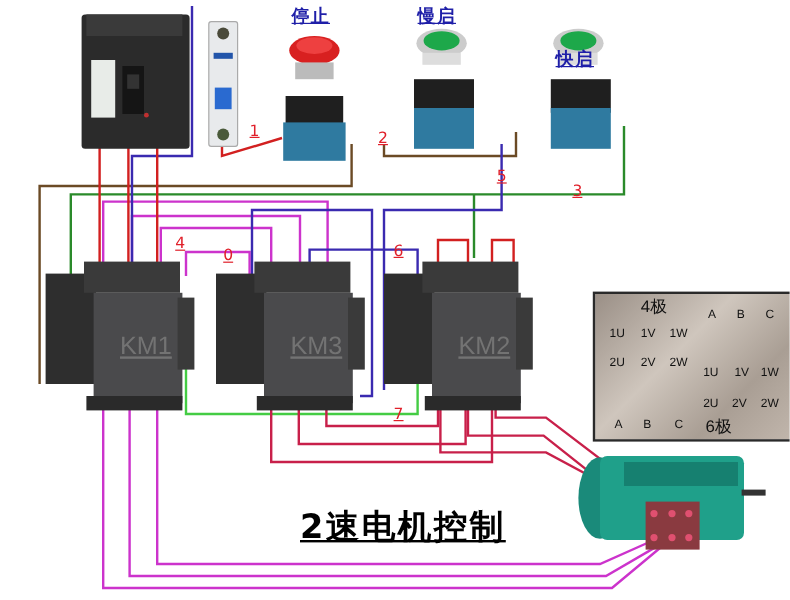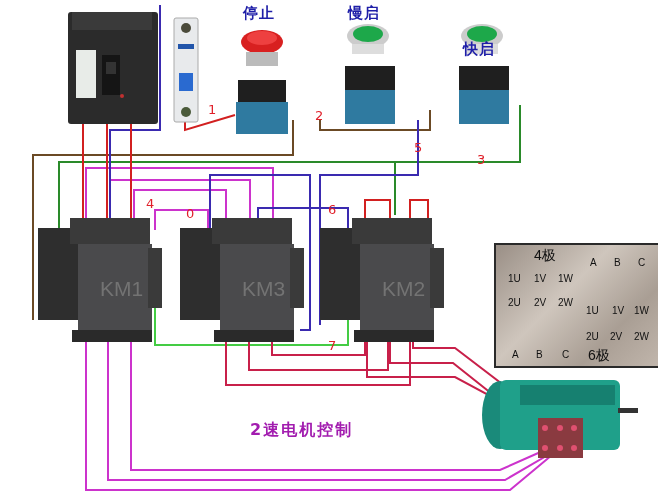--- a/index.html
+++ b/index.html
@@ -1,22 +1,22 @@
 <!DOCTYPE html>
 <html><head>
 <meta charset="utf-8">
 <style>
   html,body{margin:0;padding:0;background:#fff;}
   body{width:658px;height:500px;position:relative;overflow:hidden;font-family:"DejaVu Sans",sans-serif;}
   #wires{position:absolute;left:0;top:0;}
-  .lbl{position:absolute;font-family:"DejaVu Sans",sans-serif;}
+  .lbl{position:absolute;font-family:"DejaVu Sans",sans-serif;text-decoration:underline;}
   .btn-title{color:#1f1fa8;font-size:15px;font-weight:bold;letter-spacing:1px;}
   .wire-num{color:#e0202a;font-size:13px;}
   .km-label{color:#737373;font-size:21px;font-family:"Liberation Sans",sans-serif;}
-  .footer{color:#a21caf;font-size:16px;font-weight:bold;letter-spacing:2px;}
+  .footer{color:#000000;font-size:28px;font-weight:bold;letter-spacing:2px;}
   .plate{position:absolute;left:494px;top:243px;width:175px;height:125px;background:linear-gradient(135deg,#9a8f86,#cfc6bd 40%,#a99e94 70%,#c3b8ae);border:2px solid #2a2a2a;box-sizing:border-box;}
   .plate span{position:absolute;font-size:10px;color:#111;font-family:"Liberation Sans",sans-serif;}
   .plate .big{font-size:14px;}
 </style>
 </head>
 <body>
 
 <svg id="wires" width="658" height="500">
 
   <g fill="none" stroke-width="2">

